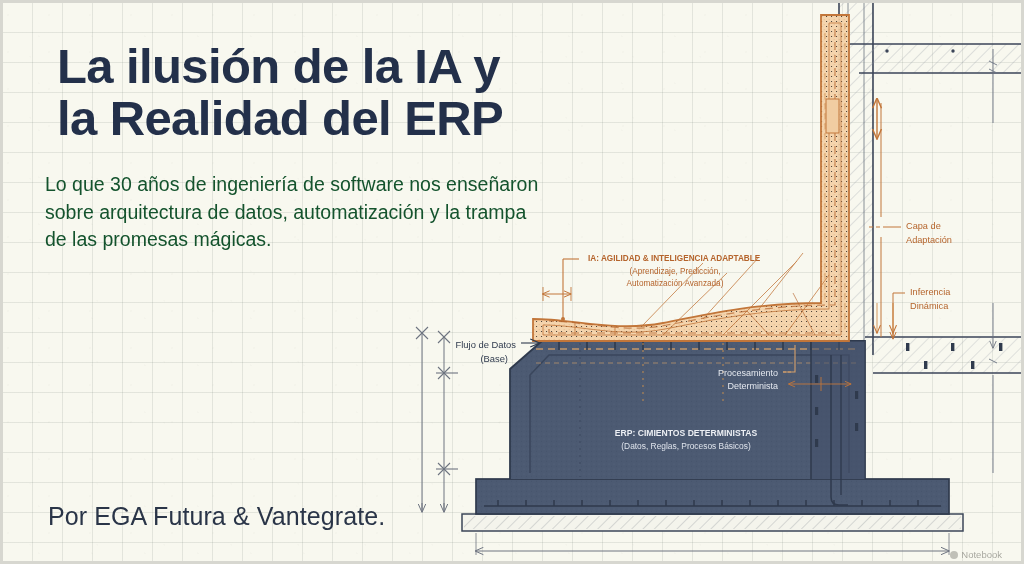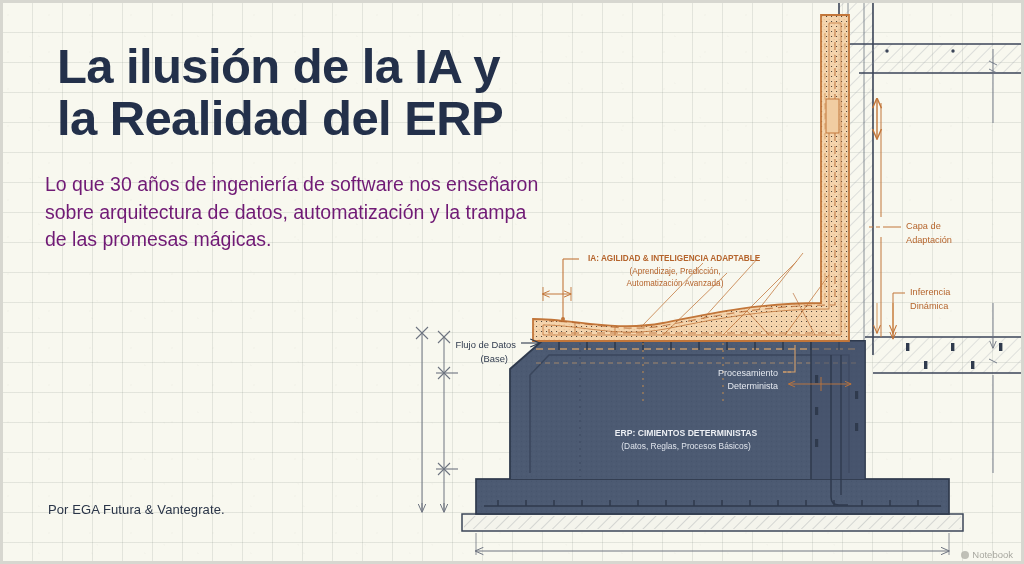--- a/index.html
+++ b/index.html
@@ -55,37 +55,37 @@
     font-weight: 700;
     letter-spacing: -0.6px;
     color: #23304a;
     white-space: pre-line;
   }
   #subhead {
     margin: 26px 0 0 0;
     font-size: 19.5px;
     line-height: 1.42;
     font-weight: 400;
-    color: #701a75;
+    color: #14532d;
     white-space: pre-line;
     max-width: 530px;
   }
   #byline {
     position: absolute;
     left: 45px;
     top: 499px;
-    font-size: 13px;
+    font-size: 25px;
     color: #2a3548;
     letter-spacing: .1px;
   }
 
   
   #watermark {
     position: absolute;
-    right: 8px;
+    right: 19px;
     bottom: 1px;
     display: flex;
     align-items: center;
     gap: 3px;
     font-size: 9.5px;
     color: #9a9a92;
     opacity: .85;
   }
   #watermark .wm-dot {
     width: 8px; height: 8px;

